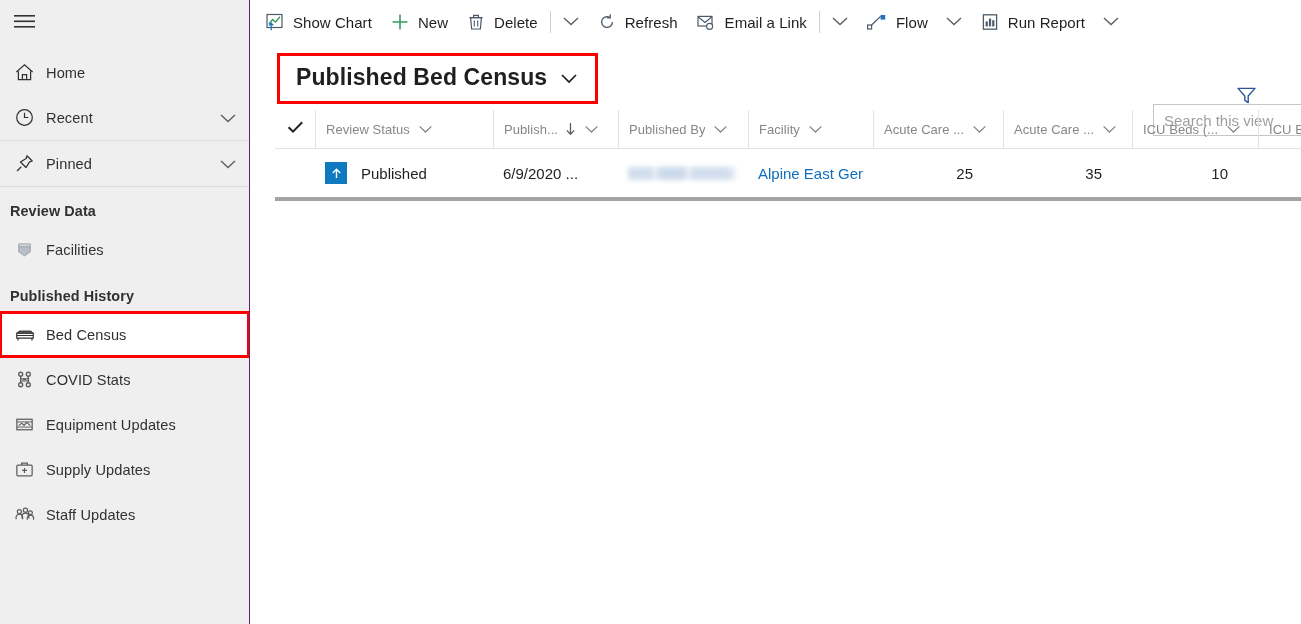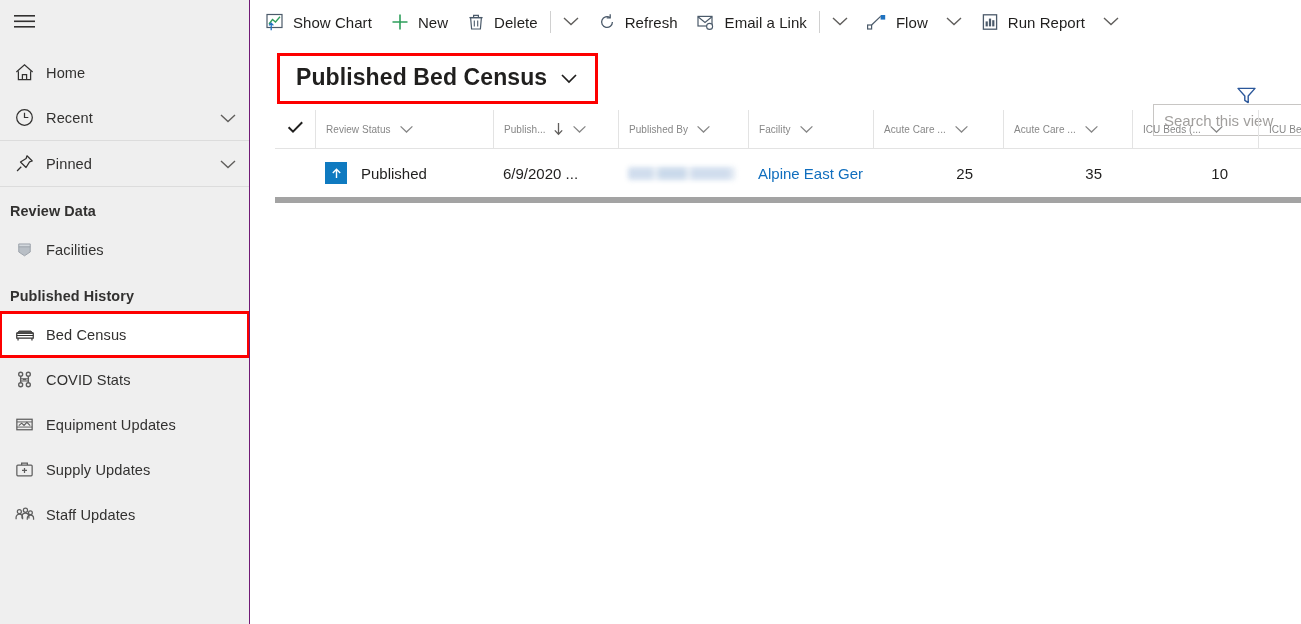--- a/index.html
+++ b/index.html
@@ -223,21 +223,21 @@
     display: flex;
     align-items: center;
     height: 38px;
     box-sizing: border-box;
     border-left: 1px solid #e3e3e3;
     padding-left: 10px;
     cursor: pointer;
     overflow: hidden;
   }
   .hcell .h-label {
-    font-size: 10px;
+    font-size: 13px;
     color: #878787;
     white-space: nowrap;
     overflow: hidden;
     letter-spacing: .05px;
   }
   .hcell .h-sort {
     margin-left: 7px;
     display: flex;
     align-items: center;
     color: #605e5c;
@@ -245,21 +245,21 @@
   .hcell .h-chev {
     margin-left: 8px;
     display: flex;
     align-items: center;
   }
 
   .grid-row {
     display: flex;
     align-items: center;
     height: 48px;
-    border-bottom: 6px solid #a3a3a3;
+    border-bottom: 4px solid #a3a3a3;
     white-space: nowrap;
   }
   .dcell {
     display: flex;
     align-items: center;
     height: 48px;
     box-sizing: border-box;
     padding-left: 10px;
     overflow: hidden;
     font-size: 15px;

